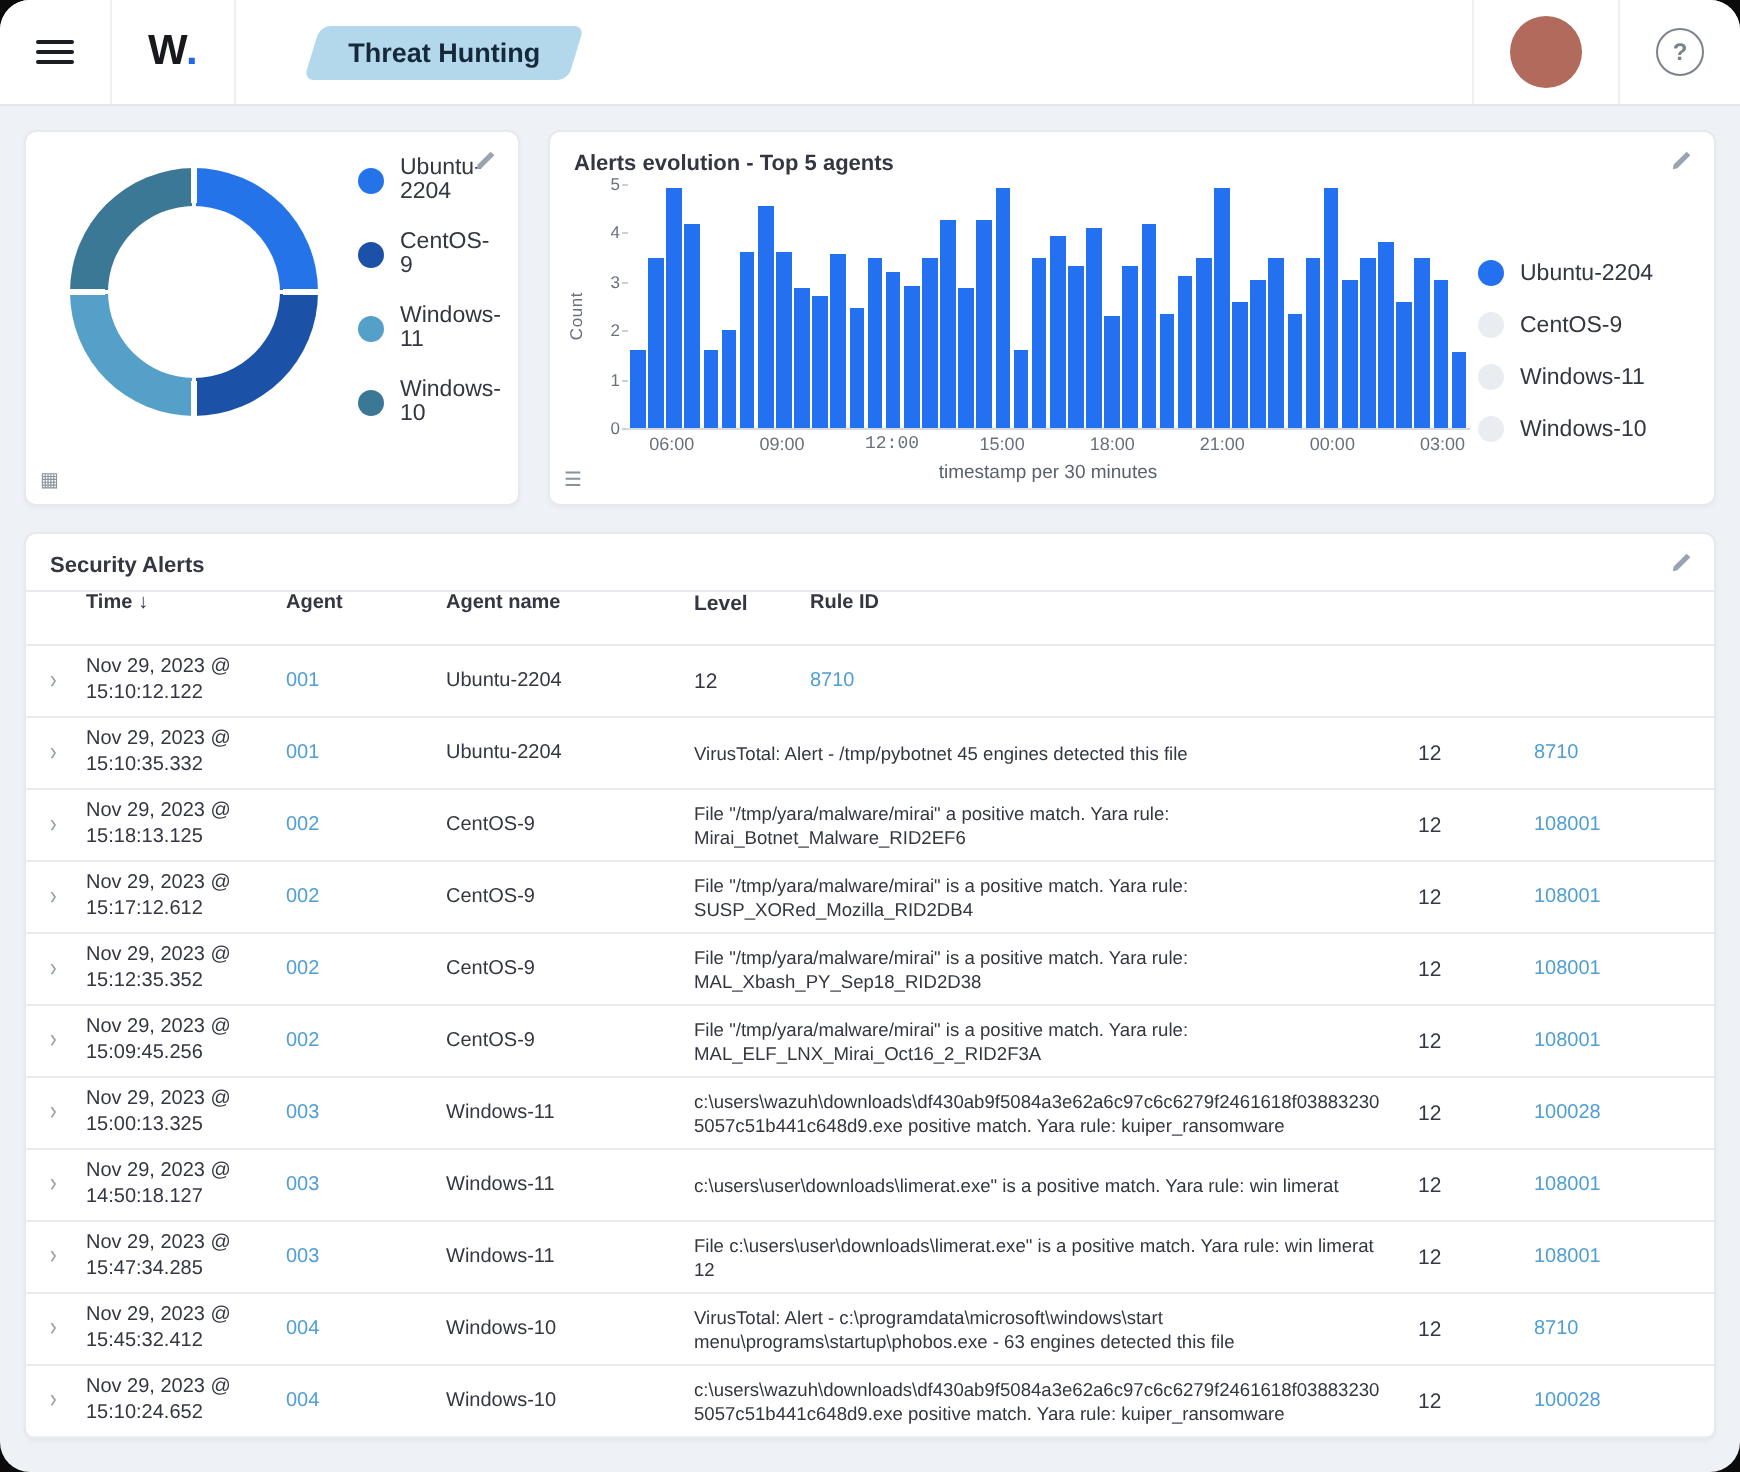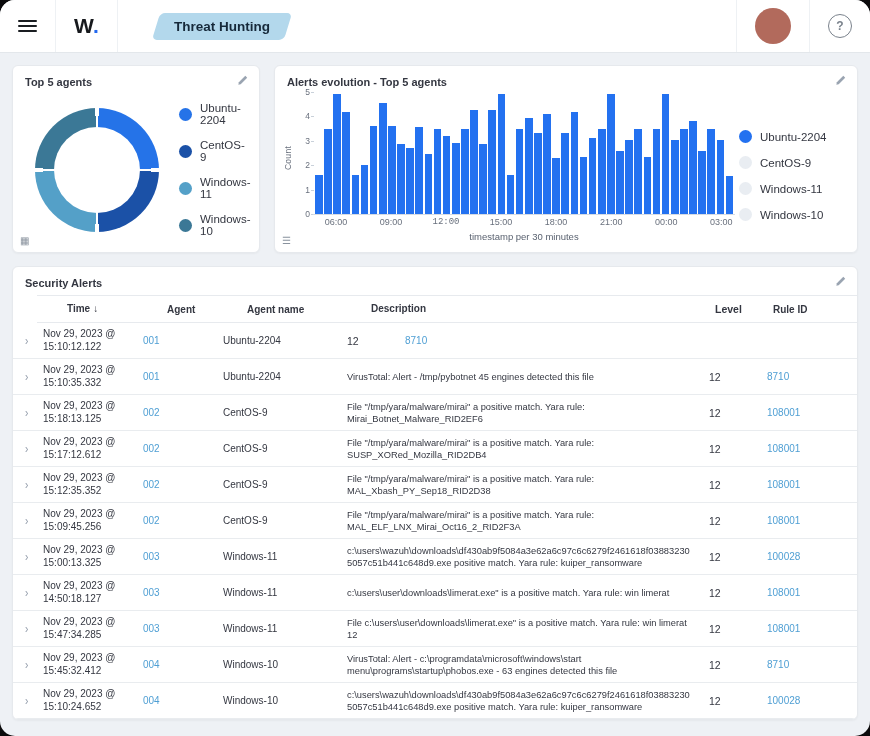--- a/index.html
+++ b/index.html
@@ -53,22 +53,22 @@
   .plot{flex:1;height:122px;position:relative;border-bottom:1px solid #d5dbe3;}
   .bars{position:absolute;inset:0;display:flex;align-items:flex-end;gap:1.5px;padding:0 2px;}
   .bar{flex:1;min-width:0;cursor:pointer;}
   .x-labels{position:relative;height:13px;margin-left:30px;}
   .x-labels span{position:absolute;top:2px;transform:translateX(-50%);font-size:9px;color:#69707d;}
   .axis-title{margin-left:30px;text-align:center;font-size:9.5px;color:#5a6270;padding-top:3px;}
   .bar-legend{width:108px;flex:0 0 108px;display:flex;flex-direction:column;gap:13px;padding-top:38px;padding-left:4px;}
 
   
   .table-card{flex:1;display:flex;flex-direction:column;overflow:hidden;}
-  .thead{display:flex;align-items:center;height:26px;border-top:1px solid #e7eaee;border-bottom:1px solid #e7eaee;
-         font-size:10px;font-weight:700;color:#343741;margin-top:4px;margin-left:24px;}
+  .thead{display:flex;height:26px;border-top:1px solid #e7eaee;border-bottom:1px solid #e7eaee;
+         font-size:10px;font-weight:700;color:#343741;margin-top:4px;}
   .th{cursor:pointer;}
   .trow{display:flex;align-items:center;border-bottom:1px solid #e9ecef;padding:5px 0;font-size:10px;color:#343741;}
   .c-exp{width:30px;padding-left:12px;box-sizing:border-box;}
   .c-time{width:100px;line-height:12.5px;}
   .c-agent{width:80px;}
   .c-name{width:124px;}
   .c-desc{flex:1;padding-right:16px;font-size:9.3px;line-height:12px;overflow-wrap:anywhere;max-width:346px;}
   .c-level{width:58px;font-size:10.5px;}
   .c-rule{width:84px;}
   .chev{color:#939dab;font-size:10px;cursor:pointer;display:inline-block;transform:scaleY(1.3);}
@@ -105,21 +105,20 @@
         <div class="help">?</div>
       </div>
     </div>
   </div>
 
   <div class="content">
 
     <div class="row1">
 
       <div class="card pie-card">
-        <div class="card-title">Top 5 agents</div>
         <span class="pencil">
           <svg width="11" height="11" viewBox="0 0 16 16">
               <path fill="#9aa4b1" d="M12.1 1.2l2.7 2.7-9.4 9.4-3.4.7.7-3.4z"></path>
             </svg>
         </span>
         <div class="donut-wrap">
           <div class="donut" id="donut" style="background: conic-gradient(rgb(255, 255, 255) 0deg, rgb(255, 255, 255) 1.6deg, rgb(37, 115, 232) 1.6deg, rgb(37, 115, 232) 88.4deg, rgb(255, 255, 255) 88.4deg, rgb(255, 255, 255) 90deg, rgb(255, 255, 255) 90deg, rgb(255, 255, 255) 91.6deg, rgb(27, 81, 167) 91.6deg, rgb(27, 81, 167) 178.4deg, rgb(255, 255, 255) 178.4deg, rgb(255, 255, 255) 180deg, rgb(255, 255, 255) 180deg, rgb(255, 255, 255) 181.6deg, rgb(84, 160, 200) 181.6deg, rgb(84, 160, 200) 268.4deg, rgb(255, 255, 255) 268.4deg, rgb(255, 255, 255) 270deg, rgb(255, 255, 255) 270deg, rgb(255, 255, 255) 271.6deg, rgb(59, 120, 150) 271.6deg, rgb(59, 120, 150) 358.4deg, rgb(255, 255, 255) 358.4deg, rgb(255, 255, 255) 360deg);"></div>
           <div class="legend" id="pie-legend">
               <div class="legend-item">
                 <span class="legend-dot" style="background: rgb(37, 115, 232);"></span>
@@ -252,21 +251,20 @@
       <span class="pencil">
         <svg width="11" height="11" viewBox="0 0 16 16">
             <path fill="#9aa4b1" d="M12.1 1.2l2.7 2.7-9.4 9.4-3.4.7.7-3.4z"></path>
           </svg>
       </span>
       <div class="thead">
         <div class="c-exp"></div>
         <div class="c-time th"><span>Time</span><span class="sort-arrow">↓</span></div>
         <div class="c-agent th">Agent</div>
         <div class="c-name th">Agent name</div>
-        <div class="c-desc th" style="font-size:10px;">Description</div>
         <div class="c-level th">Level</div>
         <div class="c-rule th">Rule ID</div>
       </div>
       <div id="tbody">
           <div class="trow">
             <div class="c-exp"><span class="chev">›</span></div>
             <div class="c-time">
               <div>Nov 29, 2023 @</div>
               <div>15:10:12.122</div>
             </div>

